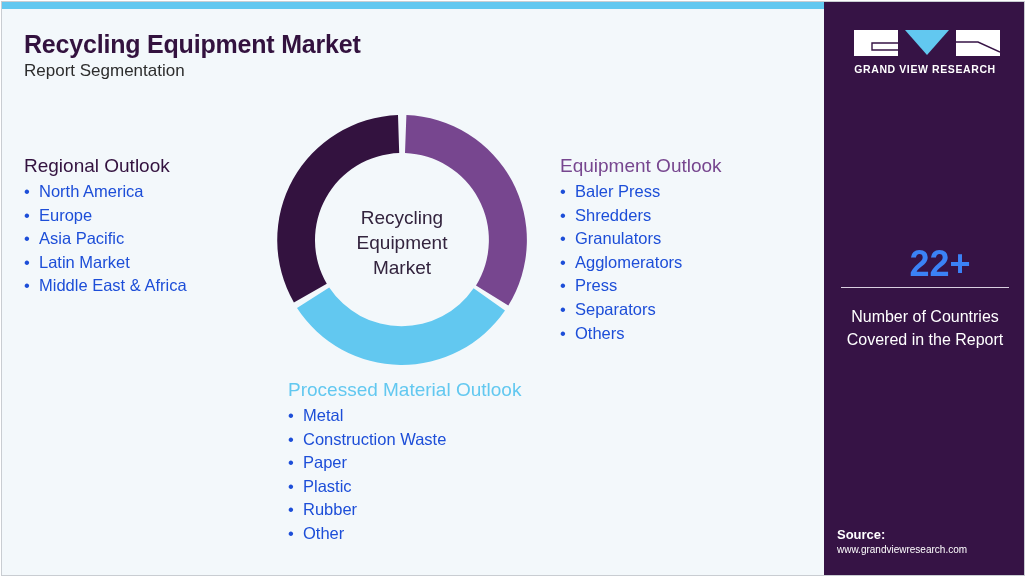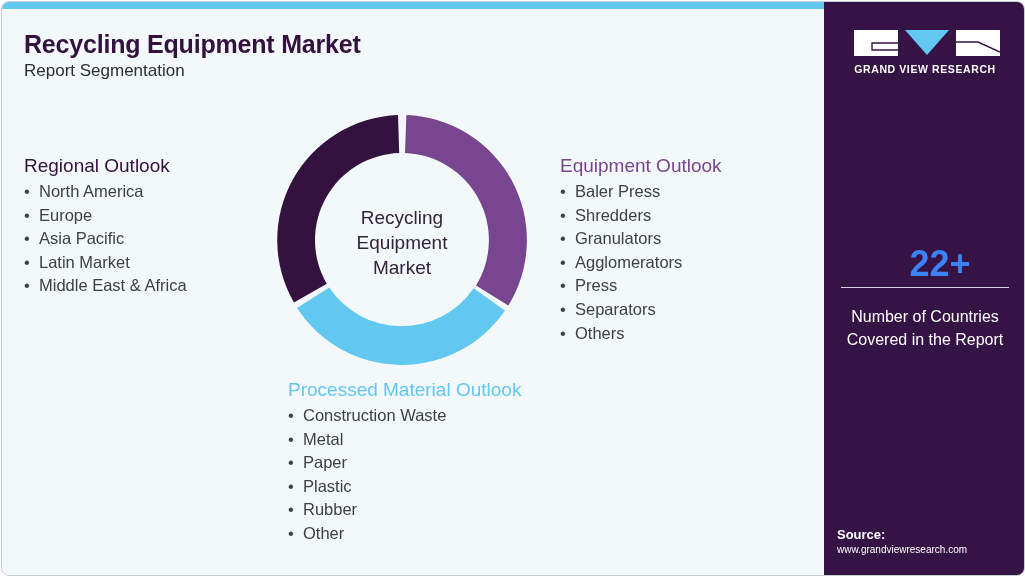--- a/index.html
+++ b/index.html
@@ -4,41 +4,41 @@
 <style>
   html, body { margin: 0; padding: 0; }
   body {
     width: 1025px; height: 576px; overflow: hidden;
     background: #ffffff;
     font-family: "Liberation Sans", "DejaVu Sans", sans-serif;
     position: relative;
   }
   .frame {
     position: absolute; left: 1px; top: 1px; width: 1022px; height: 573px;
-    border-radius: 8px; overflow: hidden;
+    border-radius: 0; overflow: hidden;
     border: 1px solid #c9cdd2;
     background: #f3f8fb;
   }
   .topbar {
     position: absolute; left: 0; top: 0; width: 822px; height: 7px;
     background: #62c8f0;
   }
   .title {
     position: absolute; left: 22px; top: 28px;
     font-size: 25px; font-weight: bold; color: #33123f; letter-spacing: -0.2px;
     margin: 0;
   }
   .subtitle {
     position: absolute; left: 22px; top: 59px;
     font-size: 17px; color: #2d2d2d;
   }
   .section-title { font-size: 19px; margin: 0 0 3px 0; font-weight: normal; }
   .list { list-style: none; margin: 0; padding: 0; }
   .list li {
-    font-size: 16.5px; color: #404040; height: 23.6px; line-height: 23.6px;
+    font-size: 16.5px; color: #1d4ed8; height: 23.6px; line-height: 23.6px;
     white-space: nowrap;
   }
   .list li .dot { display: inline-block; width: 15px; text-align: left; }
   .regional { position: absolute; left: 22px; top: 153px; }
   .regional .section-title { color: #33123f; }
   .equipment { position: absolute; left: 558px; top: 153px; }
   .equipment .section-title { color: #77468f; }
   .material { position: absolute; left: 286px; top: 377px; }
   .material .section-title { color: #62c8f0; }
 
@@ -120,22 +120,22 @@
       <li><span class="dot">•</span><span>Agglomerators</span></li>
       <li><span class="dot">•</span><span>Press</span></li>
       <li><span class="dot">•</span><span>Separators</span></li>
       <li><span class="dot">•</span><span>Others</span></li>
     </ul>
   </div>
 
   <div class="material">
     <h2 class="section-title">Processed Material Outlook</h2>
     <ul class="list">
+      <li><span class="dot">•</span><span>Metal</span></li>
       <li><span class="dot">•</span><span>Construction Waste</span></li>
-      <li><span class="dot">•</span><span>Metal</span></li>
       <li><span class="dot">•</span><span>Paper</span></li>
       <li><span class="dot">•</span><span>Plastic</span></li>
       <li><span class="dot">•</span><span>Rubber</span></li>
       <li><span class="dot">•</span><span>Other</span></li>
     </ul>
   </div>
 
   <div class="sidepanel">
     <svg class="logo" viewBox="0 0 146 26">
 

